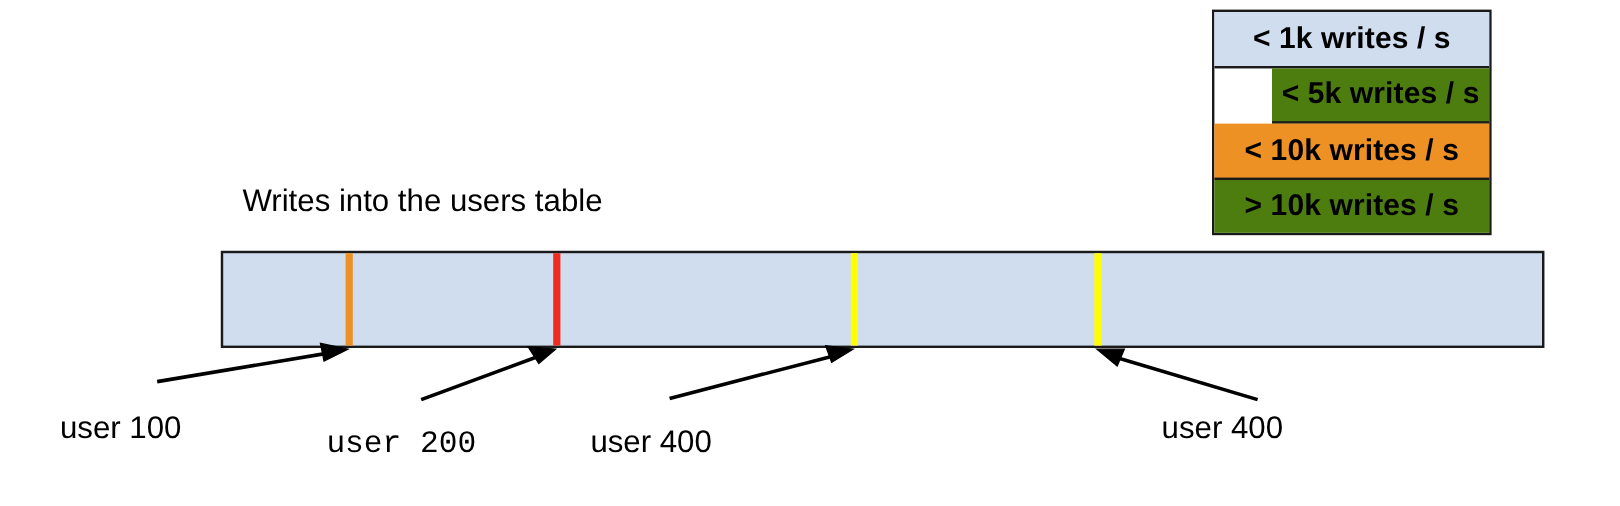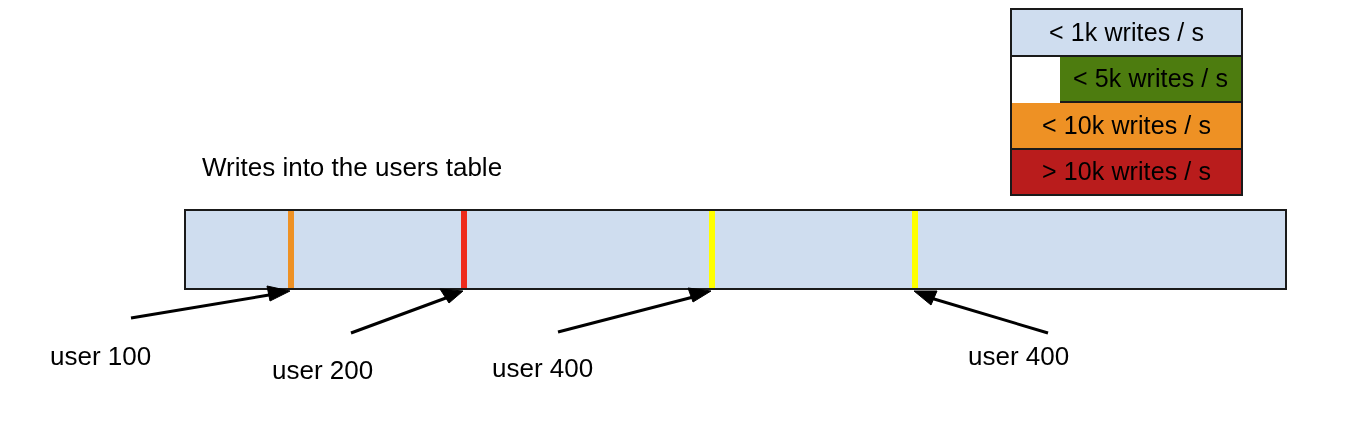--- a/index.html
+++ b/index.html
@@ -20,20 +20,21 @@
   #legend {
     position: absolute;
     left: 1010px;
     top: 8px;
     width: 233px;
     height: 188px;
     border: 2px solid #1a1a1a;
     box-sizing: border-box;
     display: flex;
     flex-direction: column;
+    font-weight: bold;
   }
   .legend-row {
     flex: 1 1 0;
     display: flex;
     align-items: center;
     justify-content: center;
     box-sizing: border-box;
     border-bottom: 2px solid #1a1a1a;
     font-size: 25px;
     line-height: 1;
@@ -94,21 +95,21 @@
 <div id="legend">
   <div class="legend-row" style="background: rgb(207, 221, 239);">
     <span>&lt; 1k writes / s</span>
   </div>
   <div class="legend-row" style="background: #4d7c0f; margin-left: 48px;">
     <span>&lt; 5k writes / s</span>
   </div>
   <div class="legend-row" style="background: rgb(238, 145, 36);">
     <span>&lt; 10k writes / s</span>
   </div>
-  <div class="legend-row" style="background: #b91c1c;">
+  <div class="legend-row" style="background: #4d7c0f;">
     <span>&gt; 10k writes / s</span>
   </div>
 </div>
 
 <div id="chart-title">Writes into the users table</div>
 
 <div id="bar" style="background: rgb(207, 221, 239); border-color: rgb(26, 26, 26);">
   <div class="stripe" style="background: rgb(238, 145, 36); left: 102px;"></div>
   <div class="stripe" style="background: rgb(238, 43, 28); left: 275px;"></div>
   <div class="stripe" style="background: rgb(255, 255, 0); left: 523px;"></div>
@@ -134,15 +135,15 @@
     </g>
 
     <g>
       <line x1="1048" y1="333" x2="924" y2="296"></line>
       <polygon points="914,291 937,291 931,305" stroke-width="1"></polygon>
     </g>
   </g>
 </svg>
 
 <div class="point-label" style="left:50px;  top:343px;text-align:center;">user 100</div>
-<div class="point-label" style="left:272px; top:357px;">user 200</div>
+<div class="point-label" style="left:272px; top:357px;font-family:Liberation Mono, monospace;">user 200</div>
 <div class="point-label" style="left:492px; top:355px;">user 400</div>
 <div class="point-label" style="left:968px; top:343px;">user 400</div>
 
 </body></html>

